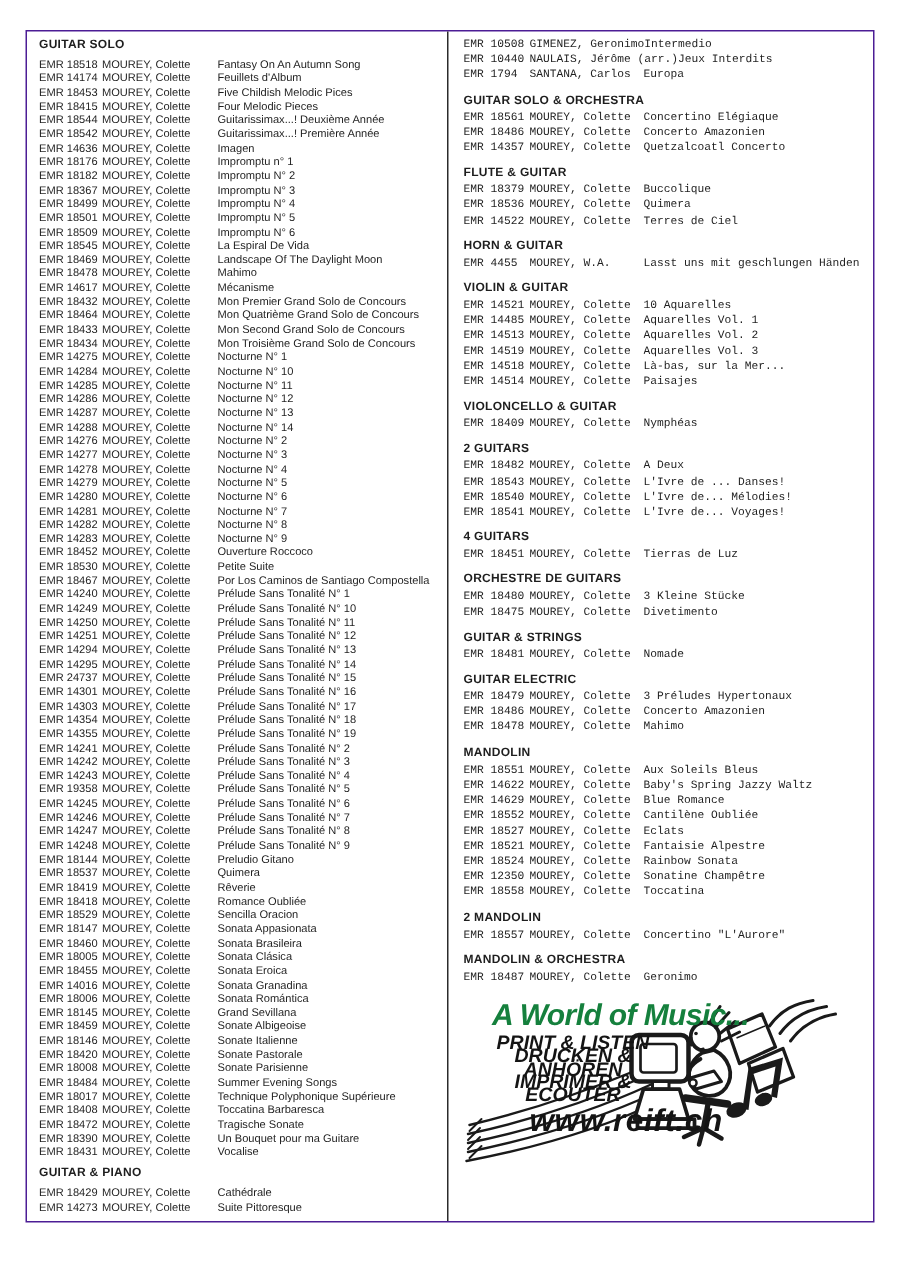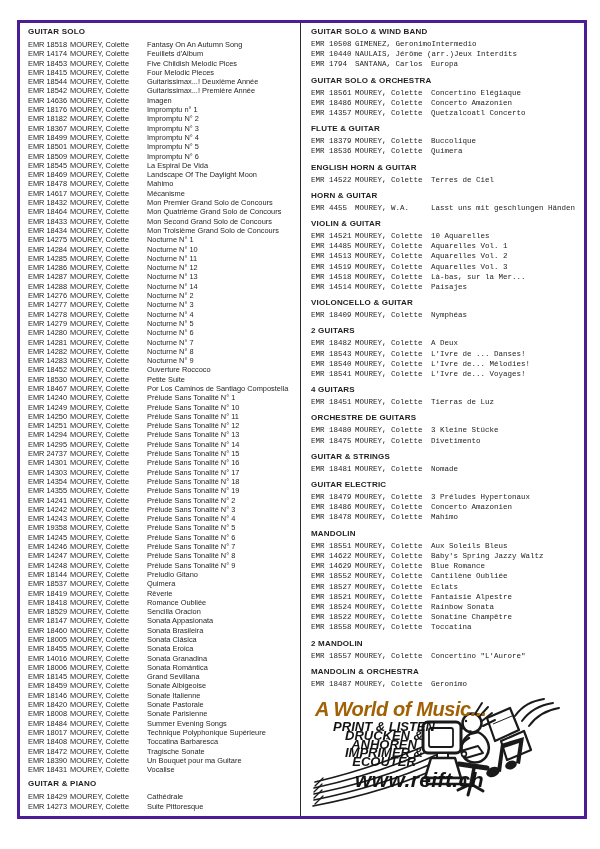--- a/index.html
+++ b/index.html
@@ -1,20 +1,20 @@
 <!DOCTYPE html>
 <html><head>
 <meta charset="utf-8">
 <style>
   html,body{margin:0;padding:0;background:#fff;}
   body{width:600px;height:849px;overflow:hidden;position:relative;
        font-family:"Liberation Sans","DejaVu Sans",sans-serif;color:#1e1e1e;}
   .page{position:absolute;inset:0;background:#ffffff;}
   .frame{position:absolute;left:17px;top:20px;width:564px;height:793px;
-         border:3px solid #4c1d95;background:#fff;}
+         border:1px solid #4c1d95;background:#fff;}
   .divider{position:absolute;left:280px;top:0;bottom:0;width:1px;background:#2b2b2b;}
   .col{position:absolute;top:0;bottom:0;overflow:hidden;box-sizing:border-box;}
   .col-left{left:0;width:280px;padding:4px 2px 0 8px;}
   .col-right{left:281px;width:283px;padding:4px 2px 0 10px;}
   .section-title{font-size:8px;font-weight:bold;letter-spacing:.2px;white-space:nowrap;}
   .col-left .section-title{line-height:10px;margin:0 0 3px 0;}
   .col-left .section + .section{margin-top:5px;}
   .col-right .section-title{line-height:9px;margin:6px 0 3px 0;}
   .col-right .section:first-child .section-title{margin-top:0;}
   .row{display:flex;}
@@ -22,22 +22,22 @@
   .col-right .row{line-height:10.2px;font-size:7.5px;font-family:Liberation Mono, monospace;}
   .c{white-space:nowrap;}
   .col-left .c-emr{flex:0 0 42px;}
   .col-left .c-composer{flex:0 0 77px;}
   .col-right .c-emr{flex:0 0 44px;}
   .col-right .c-composer{flex:0 0 76px;}
   .c-piece{flex:1;overflow:hidden;}
   
   .logo-block{position:relative;height:112px;margin:9px 0 0 0;width:252px;}
   .logo-art{position:absolute;left:0;top:0;z-index:1;}
-  .logo-title{position:absolute;left:4px;top:0;z-index:2;font-size:20px;font-weight:bold;
-              font-style:italic;letter-spacing:-.4px;color:#a16207;white-space:nowrap;}
+  .logo-title{position:absolute;left:19px;top:0;z-index:2;font-size:20px;font-weight:bold;
+              font-style:italic;letter-spacing:-.4px;color:#15803d;white-space:nowrap;}
   .logo-taglines{position:absolute;left:14px;top:25px;width:118px;z-index:2;text-align:center;
                  font-size:13px;line-height:8.8px;font-weight:bold;font-style:italic;color:#141414;}
   .logo-url{position:absolute;left:44px;top:70px;z-index:2;font-size:21px;font-weight:bold;
             font-style:italic;letter-spacing:.4px;color:#141414;white-space:nowrap;text-align:center;}
 </style>
 </head>
 <body>
 
 <div class="page">
   <div class="frame">
@@ -452,21 +452,20 @@
           <div class="row">
             <span class="c c-emr">EMR 14273</span>
             <span class="c c-composer">MOUREY, Colette</span>
             <span class="c c-piece">Suite Pittoresque</span>
           </div>
         </div>
       </div>
 
     <div class="col col-right">
       <div class="section">
-          <div class="section-title">GUITAR SOLO &amp; WIND BAND</div>
           <div class="row">
             <span class="c c-emr">EMR 10508</span>
             <span class="c c-composer">GIMENEZ, Geronimo</span>
             <span class="c c-piece">Intermedio</span>
           </div>
           <div class="row">
             <span class="c c-emr">EMR 10440</span>
             <span class="c c-composer">NAULAIS, Jérôme (arr.)</span>
             <span class="c c-piece">Jeux Interdits</span>
           </div>
@@ -501,21 +500,20 @@
             <span class="c c-composer">MOUREY, Colette</span>
             <span class="c c-piece">Buccolique</span>
           </div>
           <div class="row">
             <span class="c c-emr">EMR 18536</span>
             <span class="c c-composer">MOUREY, Colette</span>
             <span class="c c-piece">Quimera</span>
           </div>
         </div>
         <div class="section">
-          <div class="section-title">ENGLISH HORN &amp; GUITAR</div>
           <div class="row">
             <span class="c c-emr">EMR 14522</span>
             <span class="c c-composer">MOUREY, Colette</span>
             <span class="c c-piece">Terres de Ciel</span>
           </div>
         </div>
         <div class="section">
           <div class="section-title">HORN &amp; GUITAR</div>
           <div class="row">
             <span class="c c-emr">EMR 4455</span>
@@ -665,21 +663,21 @@
             <span class="c c-emr">EMR 18521</span>
             <span class="c c-composer">MOUREY, Colette</span>
             <span class="c c-piece">Fantaisie Alpestre</span>
           </div>
           <div class="row">
             <span class="c c-emr">EMR 18524</span>
             <span class="c c-composer">MOUREY, Colette</span>
             <span class="c c-piece">Rainbow Sonata</span>
           </div>
           <div class="row">
-            <span class="c c-emr">EMR 18522</span>
+            <span class="c c-emr">EMR 12350</span>
             <span class="c c-composer">MOUREY, Colette</span>
             <span class="c c-piece">Sonatine Champêtre</span>
           </div>
           <div class="row">
             <span class="c c-emr">EMR 18558</span>
             <span class="c c-composer">MOUREY, Colette</span>
             <span class="c c-piece">Toccatina</span>
           </div>
         </div>
         <div class="section">

